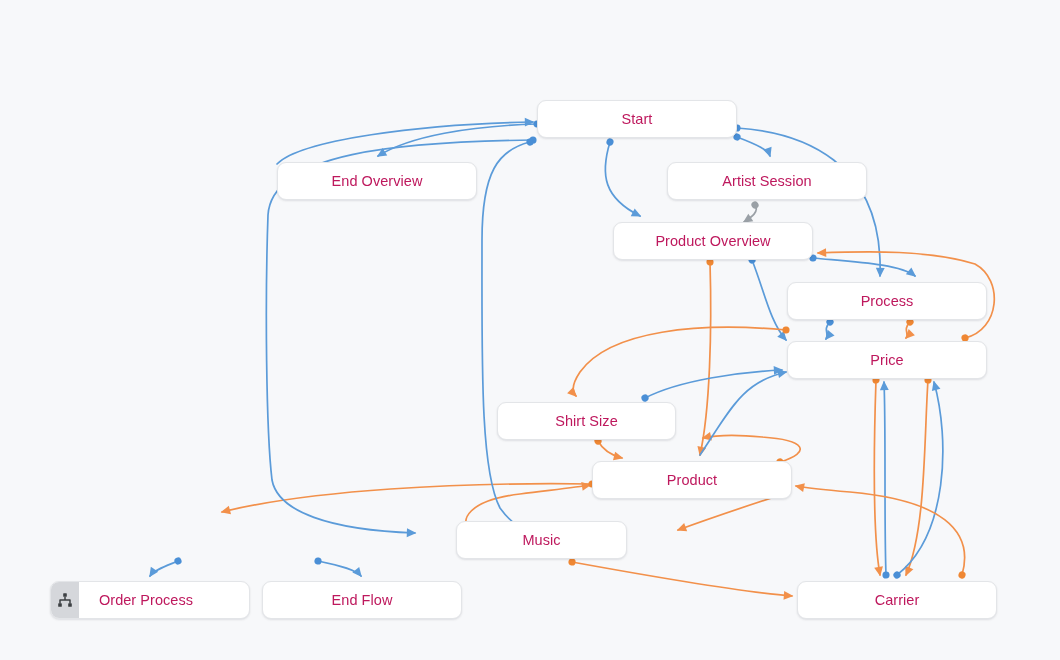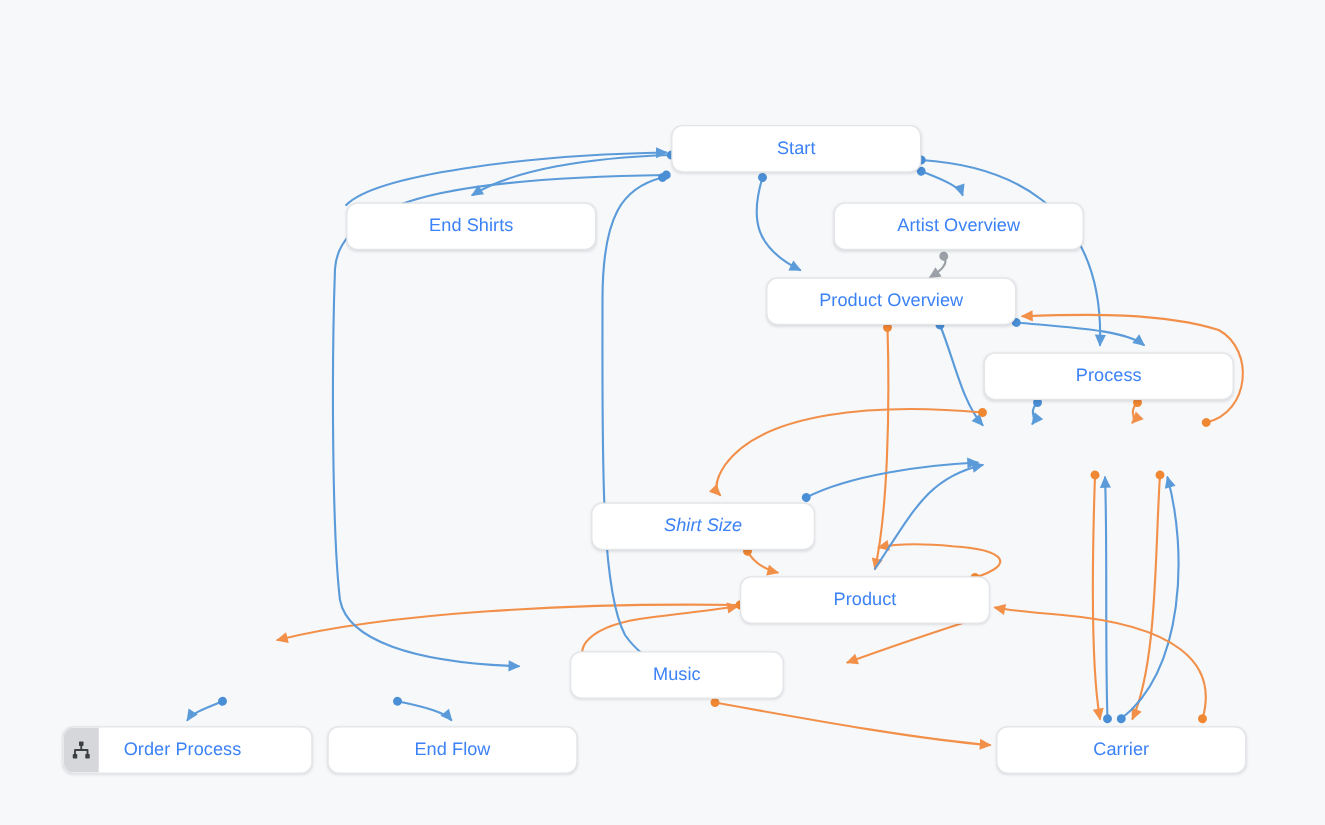--- a/index.html
+++ b/index.html
@@ -35,21 +35,21 @@
     border-radius: 9px;
     box-shadow: 0 1px 2px rgba(16,24,40,0.06), 0 1px 3px rgba(16,24,40,0.05);
     display: flex;
     align-items: center;
     overflow: hidden;
   }
   .node-label {
     flex: 1 1 auto;
     text-align: center;
     font-size: 14.5px;
-    color: #3b82f6;
+    color: #be185d;
     letter-spacing: 0.05px;
     white-space: nowrap;
     padding: 0 6px;
   }
   .node.has-icon .node-label {
     padding-right: 42px;
   }
   .node-icon {
     width: 28px;
     align-self: stretch;
@@ -153,32 +153,35 @@
       <path d="M520,462 C532,490 528,512 540,520" stroke="#5b9bd9" opacity="0"></path>
 
     </g>
   </svg>
 
   <div id="node-layer">
       <div class="node" style="left: 537px; top: 100px; width: 200px; height: 38px;">
         <span class="node-label">Start</span>
       </div>
       <div class="node" style="left: 277px; top: 162px; width: 200px; height: 38px;">
-        <span class="node-label">End Shirts</span>
+        <span class="node-label">End Overview</span>
       </div>
       <div class="node" style="left: 667px; top: 162px; width: 200px; height: 38px;">
-        <span class="node-label">Artist Overview</span>
+        <span class="node-label">Artist Session</span>
       </div>
       <div class="node" style="left: 613px; top: 222px; width: 200px; height: 38px; justify-content: center;">
         <span class="node-label">Product Overview</span>
       </div>
       <div class="node" style="left: 787px; top: 282px; width: 200px; height: 38px;">
         <span class="node-label">Process</span>
       </div>
-      <div class="node" style="left: 473px; top: 402px; width: 179px; height: 38px; font-style: italic;">
+      <div class="node" style="left: 787px; top: 341px; width: 200px; height: 38px;">
+        <span class="node-label">Price</span>
+      </div>
+      <div class="node" style="left: 497px; top: 402px; width: 179px; height: 38px;">
         <span class="node-label">Shirt Size</span>
       </div>
       <div class="node" style="left: 592px; top: 461px; width: 200px; height: 38px;">
         <span class="node-label">Product</span>
       </div>
       <div class="node" style="left: 456px; top: 521px; width: 171px; height: 38px;">
         <span class="node-label">Music</span>
       </div>
       <div class="node has-icon" style="left: 50px; top: 581px; width: 200px; height: 38px;">
         <span class="node-icon">

